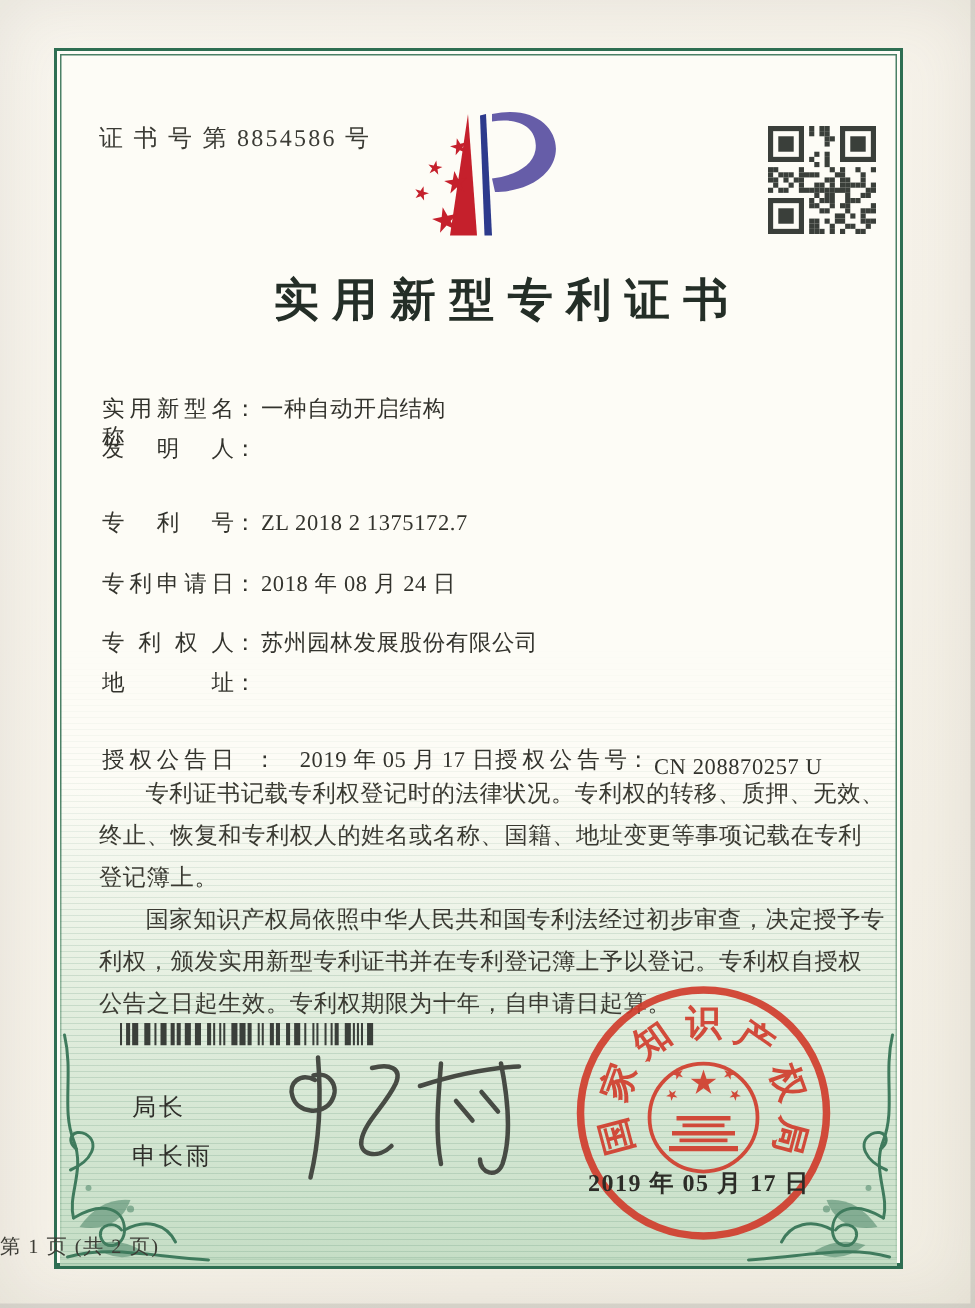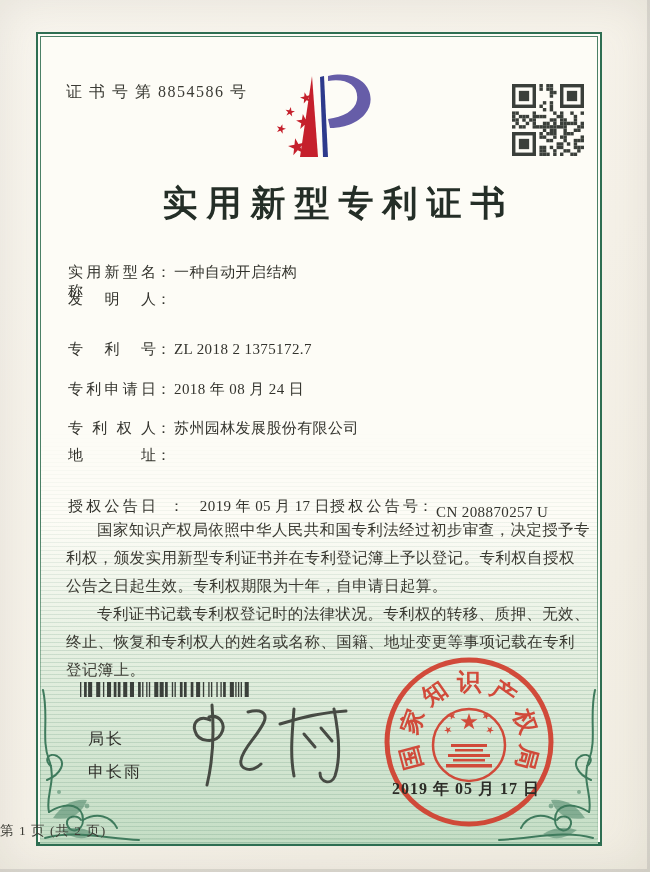--- a/index.html
+++ b/index.html
@@ -25,21 +25,21 @@
     position:absolute;left:40px;top:430px;width:558px;height:414px;
     background:repeating-linear-gradient(to bottom,rgba(62,122,94,.17) 0 1px,rgba(62,122,94,0) 1px 4px);
     -webkit-mask-image:linear-gradient(to bottom,transparent,#000 55%);
     mask-image:linear-gradient(to bottom,transparent,#000 55%);
   }
   .cert-no{position:absolute;left:66px;top:82px;font-size:16px;letter-spacing:1.5px;color:#3b3b35;}
   .logo{position:absolute;left:262px;top:68px;}
   .qr{position:absolute;left:512px;top:84px;background:#fdfcf6;}
   .title{
     position:absolute;left:0;top:180px;width:100%;margin:0;text-align:center;
-    font-size:35px;font-weight:700;letter-spacing:9px;padding-left:27px;box-sizing:border-box;
+    font-size:30px;font-weight:700;letter-spacing:9px;padding-left:27px;box-sizing:border-box;
     color:#242e27;font-family:Liberation Serif, serif;
   }
   .fields{position:absolute;left:68px;top:251px;width:522px;font-size:15px;color:#33332d;}
   .frow{display:flex;align-items:baseline;height:39px;}
   .flabel{display:inline-block;width:88px;text-align:justify;text-align-last:justify;flex:none;}
   .colon{flex:none;margin-right:3px;}
   .fvalue{letter-spacing:.4px;white-space:nowrap;margin-top:12px;}
   .pairL{display:flex;align-items:baseline;width:262px;flex:none;justify-content:space-between;}
   .pairR{display:flex;align-items:center;}
   .paras{position:absolute;left:66px;top:516px;width:524px;font-size:15.5px;line-height:28px;color:#3a3a32;}
@@ -295,22 +295,22 @@
       </span>
       <span class="pairR">
         <span class="flabel">授权公告号</span>
           <span class="colon">：</span>
         <span class="fvalue">CN 208870257 U</span>
       </span>
     </div>
   </div>
 
   <div class="paras">
+    <p>专利证书记载专利权登记时的法律状况。专利权的转移、质押、无效、终止、恢复和专利权人的姓名或名称、国籍、地址变更等事项记载在专利登记簿上。</p>
     <p>国家知识产权局依照中华人民共和国专利法经过初步审查，决定授予专利权，颁发实用新型专利证书并在专利登记簿上予以登记。专利权自授权公告之日起生效。专利权期限为十年，自申请日起算。</p>
-    <p>专利证书记载专利权登记时的法律状况。专利权的转移、质押、无效、终止、恢复和专利权人的姓名或名称、国籍、地址变更等事项记载在专利登记簿上。</p>
   </div>
 
   <svg class="barcode" id="bar-svg" width="170" height="15" viewBox="0 0 170 15">
       <rect x="0" y="0" width="1.35" height="15" fill="#3a3f3a"></rect>
       <rect x="4.050000000000001" y="0" width="2.7" height="15" fill="#3a3f3a"></rect>
       <rect x="8.100000000000001" y="0" width="4.050000000000001" height="15" fill="#3a3f3a"></rect>
       <rect x="16.200000000000003" y="0" width="4.050000000000001" height="15" fill="#3a3f3a"></rect>
       <rect x="22.950000000000003" y="0" width="1.35" height="15" fill="#3a3f3a"></rect>
       <rect x="27.000000000000004" y="0" width="4.050000000000001" height="15" fill="#3a3f3a"></rect>
       <rect x="33.75000000000001" y="0" width="2.7" height="15" fill="#3a3f3a"></rect>

